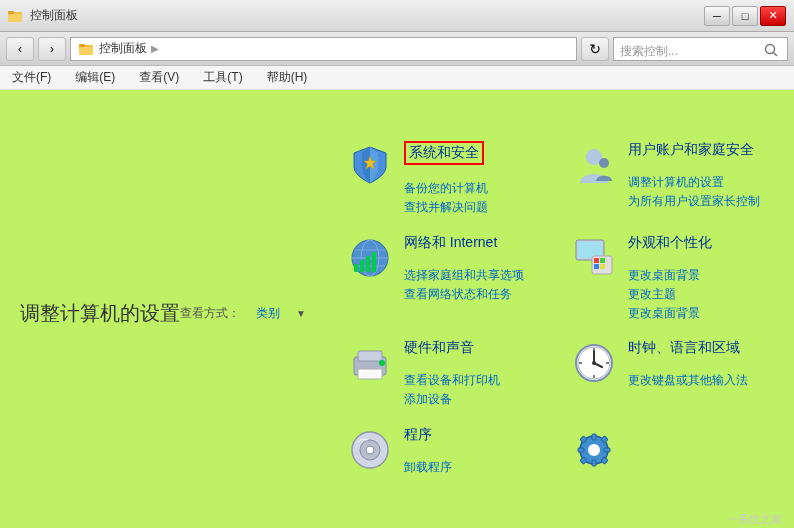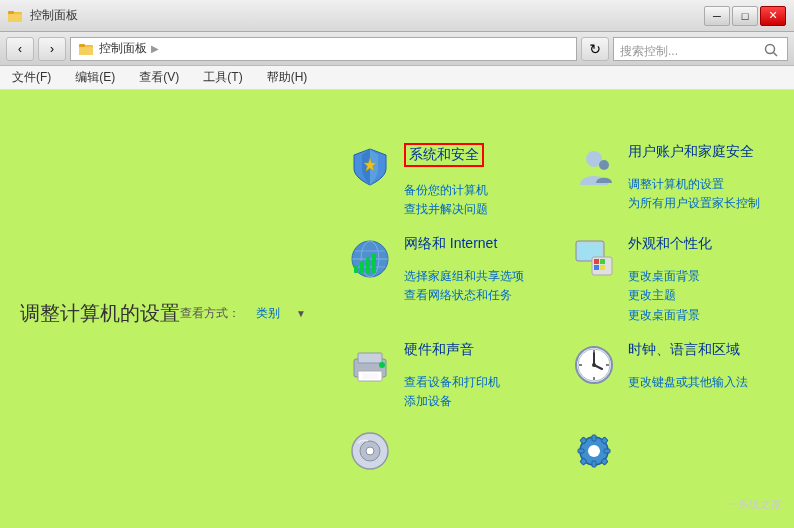--- a/index.html
+++ b/index.html
@@ -217,21 +217,21 @@
       font-size: 12px;
       color: #0066cc;
       cursor: pointer;
       display: block;
       line-height: 1.6;
     }
 
     
     .watermark {
       position: absolute;
-      bottom: 16px;
+      bottom: 1px;
       right: 12px;
       font-size: 11px;
       color: #ccc;
     }
   </style>
 </head>
 <body>
 
 <div class="title-bar">
   <div class="title-bar-left">
@@ -420,20 +420,24 @@
       <div class="cp-icon">
         <svg viewBox="0 0 44 44">
 
           <circle cx="22" cy="22" r="18" fill="#d0d8e8" stroke="#9098a8" stroke-width="1.5"></circle>
           <circle cx="22" cy="22" r="10" fill="#b8c0d0" stroke="#8890a0" stroke-width="1"></circle>
           <circle cx="22" cy="22" r="4" fill="white" stroke="#8890a0" stroke-width="1"></circle>
 
           <path d="M10 14 Q14 10 20 12" stroke="white" stroke-width="1.5" fill="none" opacity="0.6"></path>
         </svg>
       </div>
+      <div class="cp-text">
+        <span class="cp-title">程序</span>
+        <span class="cp-link">卸载程序</span>
+      </div>
     </div>
 
     <div class="cp-item">
       <div class="cp-icon">
         <svg viewBox="0 0 44 44">
 
           <circle cx="22" cy="22" r="14" fill="#4090d0" stroke="#2060a0" stroke-width="1.5"></circle>
           <circle cx="22" cy="22" r="6" fill="white"></circle>
 
           <rect x="20" y="6" width="4" height="6" rx="1" fill="#4090d0" stroke="#2060a0" stroke-width="1"></rect>

